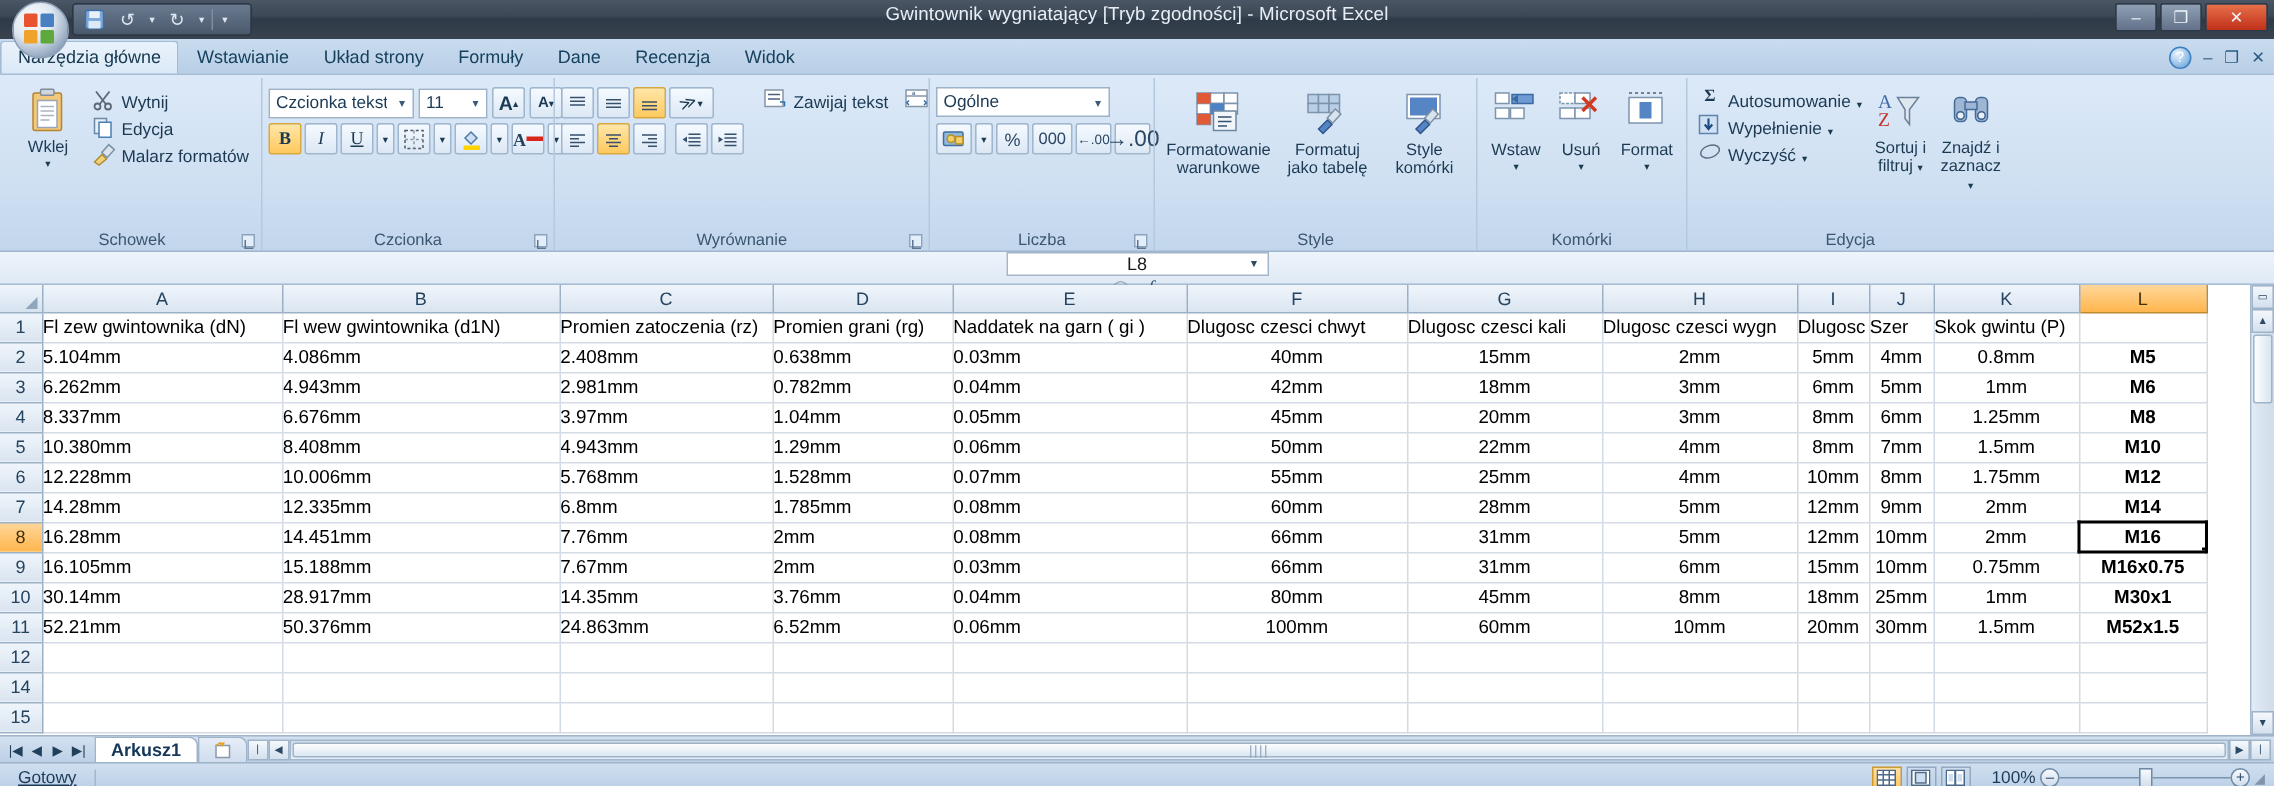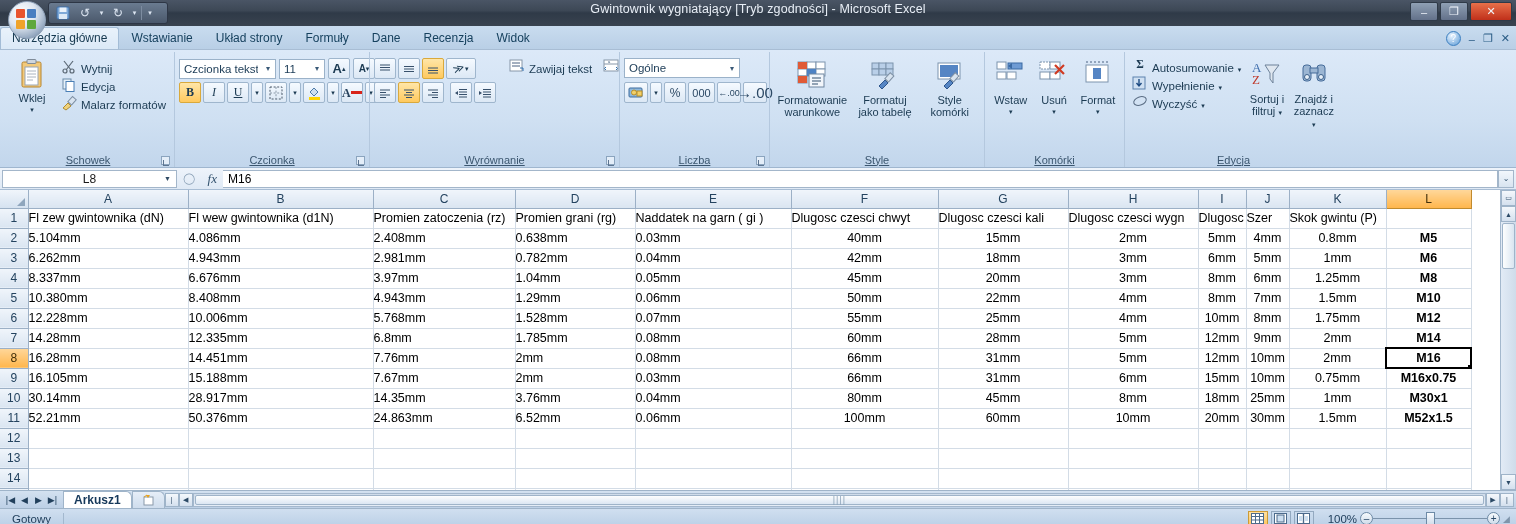--- a/index.html
+++ b/index.html
@@ -90,21 +90,21 @@
     background: linear-gradient(to bottom,#dce9f8 0%, #cfe0f2 60%, #c2d6ec 100%);
     border-bottom:1px solid #9fb6cf;
     display:flex; position:relative;
     padding: 2px 0 0 2px;
   }
   .group { position:relative; display:flex; flex-direction:column; padding: 2px 4px 0 4px; }
   .group + .group { border-left:1px solid #b4c8de; }
   .group-body { flex:1; display:flex; align-items:flex-start; padding-top:2px;}
   .group-title {
     height:15px; text-align:left; font-size:11px; color:#3b566f;
-    display:flex; align-items:center; justify-content:center; gap:4px;text-decoration:underline;
+    display:flex; align-items:center; justify-content:center; gap:4px;
   }
   .dlg-launch { width:9px;height:9px; border:1px solid #8ba4be; background:#e4eef9; display:inline-block; position:absolute; right:4px; bottom:2px;}
   .dlg-launch::after{content:"";position:absolute;left:1px;top:3px;width:5px;height:5px;border-left:1px solid #5d7591;border-bottom:1px solid #5d7591;}
 
   .big-btn {
     display:flex; flex-direction:column; align-items:center; justify-content:flex-start;
     padding: 2px 4px; font-size:11px; color:#1b3a52; text-align:center; line-height:12px;
     min-width:42px;
   }
   .big-ico { width:32px;height:32px; margin-bottom:2px; position:relative;}
@@ -119,21 +119,21 @@
   .btn-sq {
     width:22px;height:21px; border:1px solid transparent; border-radius:2px;
     display:flex;align-items:center;justify-content:center; font-size:12px; color:#1b3a52;
   }
   .btn-sq.on { background:linear-gradient(to bottom,#ffe6a8,#ffc95e); border-color:#d9a93c;}
   .btn-sq.framed { border-color:#9fb6cd; background:linear-gradient(to bottom,#f5faff,#dce8f5);}
 
   
   .fbar {
     height: 22px; background: linear-gradient(to bottom,#eef4fb,#dfe9f5);
-    display:flex; align-items:center; border-bottom:1px solid #a8bdd4; padding:0 2px;
+    display:flex; align-items:center; border-bottom:1px solid #a8bdd4; padding:0 2px;flex-direction:column;
   }
   .namebox {
     width: 175px; height:18px; background:#fff; border:1px solid #a3b6ca;
     display:flex; align-items:center; justify-content:center; position:relative; font-size:12px; color:#1a1a1a;
   }
   .namebox .caret { position:absolute; right:5px; font-size:7px; color:#2f4a63;}
   .fb-sep { width:46px; display:flex; align-items:center; justify-content:space-around; }
   .fx { font-style:italic; font-family:"Liberation Serif",serif; font-size:13px; color:#33526e;}
   .fbinput { flex:1; height:18px; background:#fff; border:1px solid #a3b6ca; border-left:none; display:flex; align-items:center; padding-left:5px; font-size:12px;}
   .fb-expand { width:16px;height:18px; background:linear-gradient(to bottom,#f2f7fc,#d8e4f0); border:1px solid #a3b6ca; display:flex;align-items:center;justify-content:center;font-size:8px;color:#33526e;}
@@ -915,35 +915,20 @@
             <td class="cell"></td>
             <td class="cell"></td>
             <td class="cell"></td>
             <td class="cell"></td>
             <td class="cell"></td>
             <td class="cell"></td>
             <td class="cell"></td>
             <td class="cell"></td>
           </tr>
           <tr>
-            <th class="rowhdr">13</th>
-            <td class="cell"></td>
-            <td class="cell"></td>
-            <td class="cell"></td>
-            <td class="cell"></td>
-            <td class="cell"></td>
-            <td class="cell"></td>
-            <td class="cell"></td>
-            <td class="cell"></td>
-            <td class="cell"></td>
-            <td class="cell"></td>
-            <td class="cell"></td>
-            <td class="cell"></td>
-          </tr>
-          <tr>
             <th class="rowhdr">14</th>
             <td class="cell"></td>
             <td class="cell"></td>
             <td class="cell"></td>
             <td class="cell"></td>
             <td class="cell"></td>
             <td class="cell"></td>
             <td class="cell"></td>
             <td class="cell"></td>
             <td class="cell"></td>

